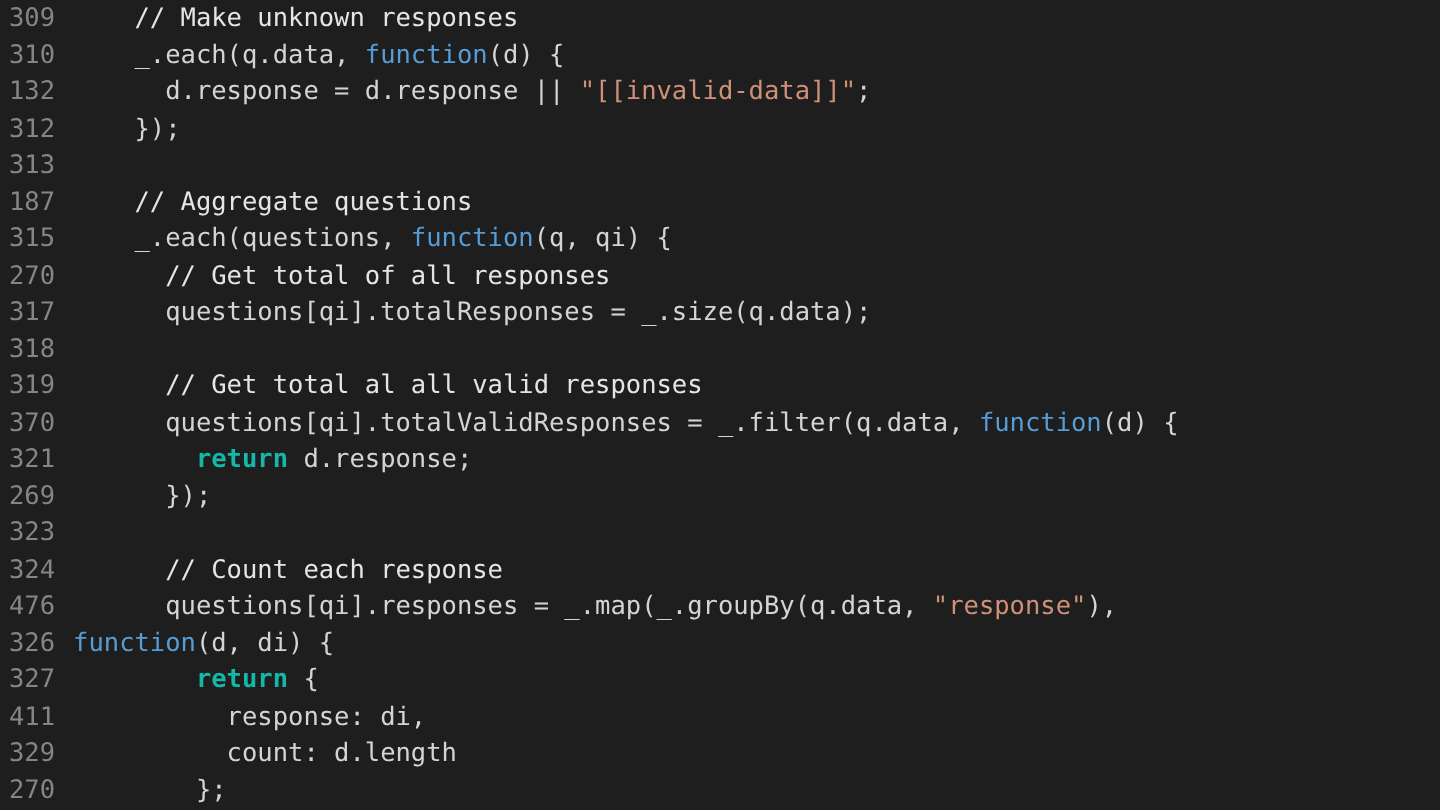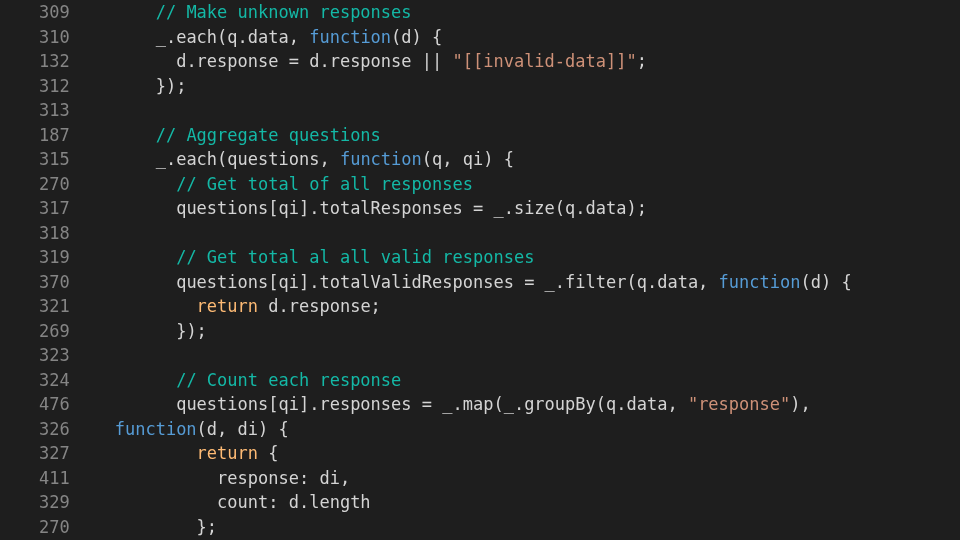--- a/index.html
+++ b/index.html
@@ -24,26 +24,26 @@
       padding-left: 6px;
       user-select: none;
       flex-shrink: 0;
     }
     .code {
       flex: 1;
       color: #d4d4d4;
       white-space: pre;
       padding-left: 0;
     }
-    .line { height: 24.5px; margin-left: 33px; }
-    .tok-comment { color: #14b8a6; }
+    .line { height: 24.5px; }
+    .tok-comment { color: #e5e5e5; }
     .tok-string { color: #ce9178; }
     .tok-ident { color: #d4d4d4; }
     .tok-func { color: #569cd6; }
-    .tok-control { color: #fdba74; }
+    .tok-control { color: #14b8a6; font-weight: bold; }
   </style>
 </head>
 <body>
 
 <div class="editor">
   <div class="gutter">
       <div class="line">309</div>
       <div class="line">310</div>
       <div class="line">132</div>
       <div class="line">312</div>

